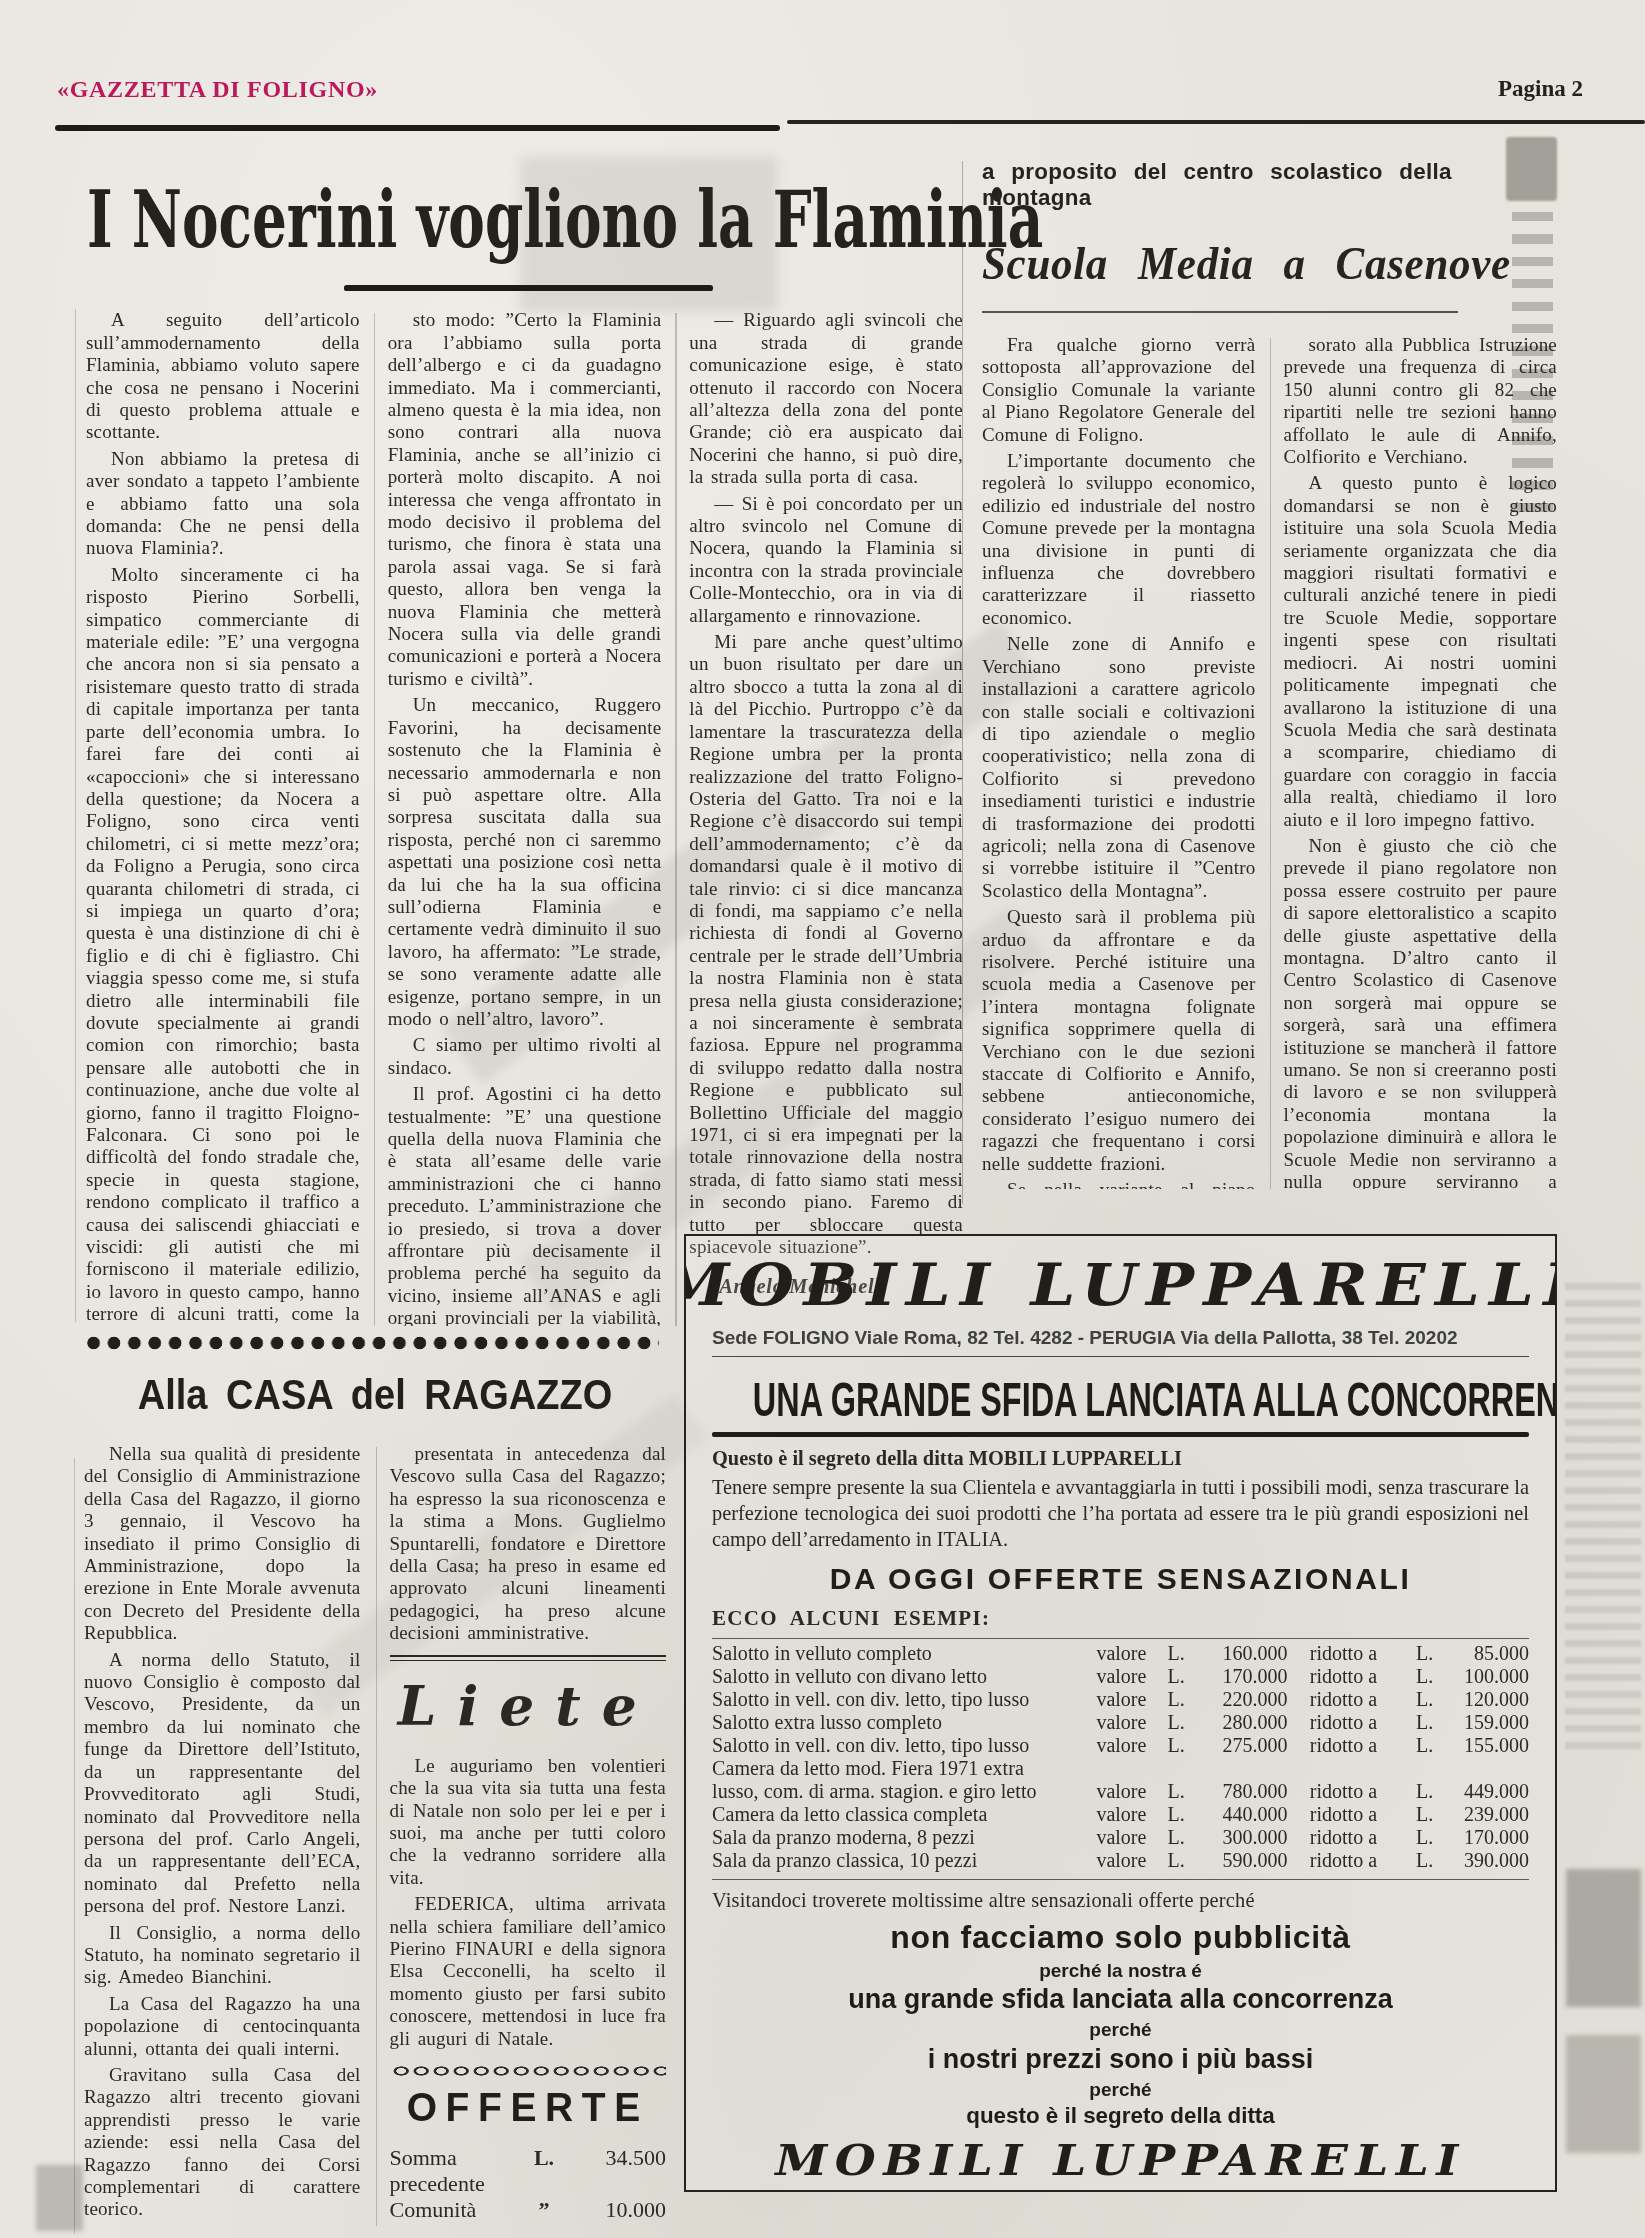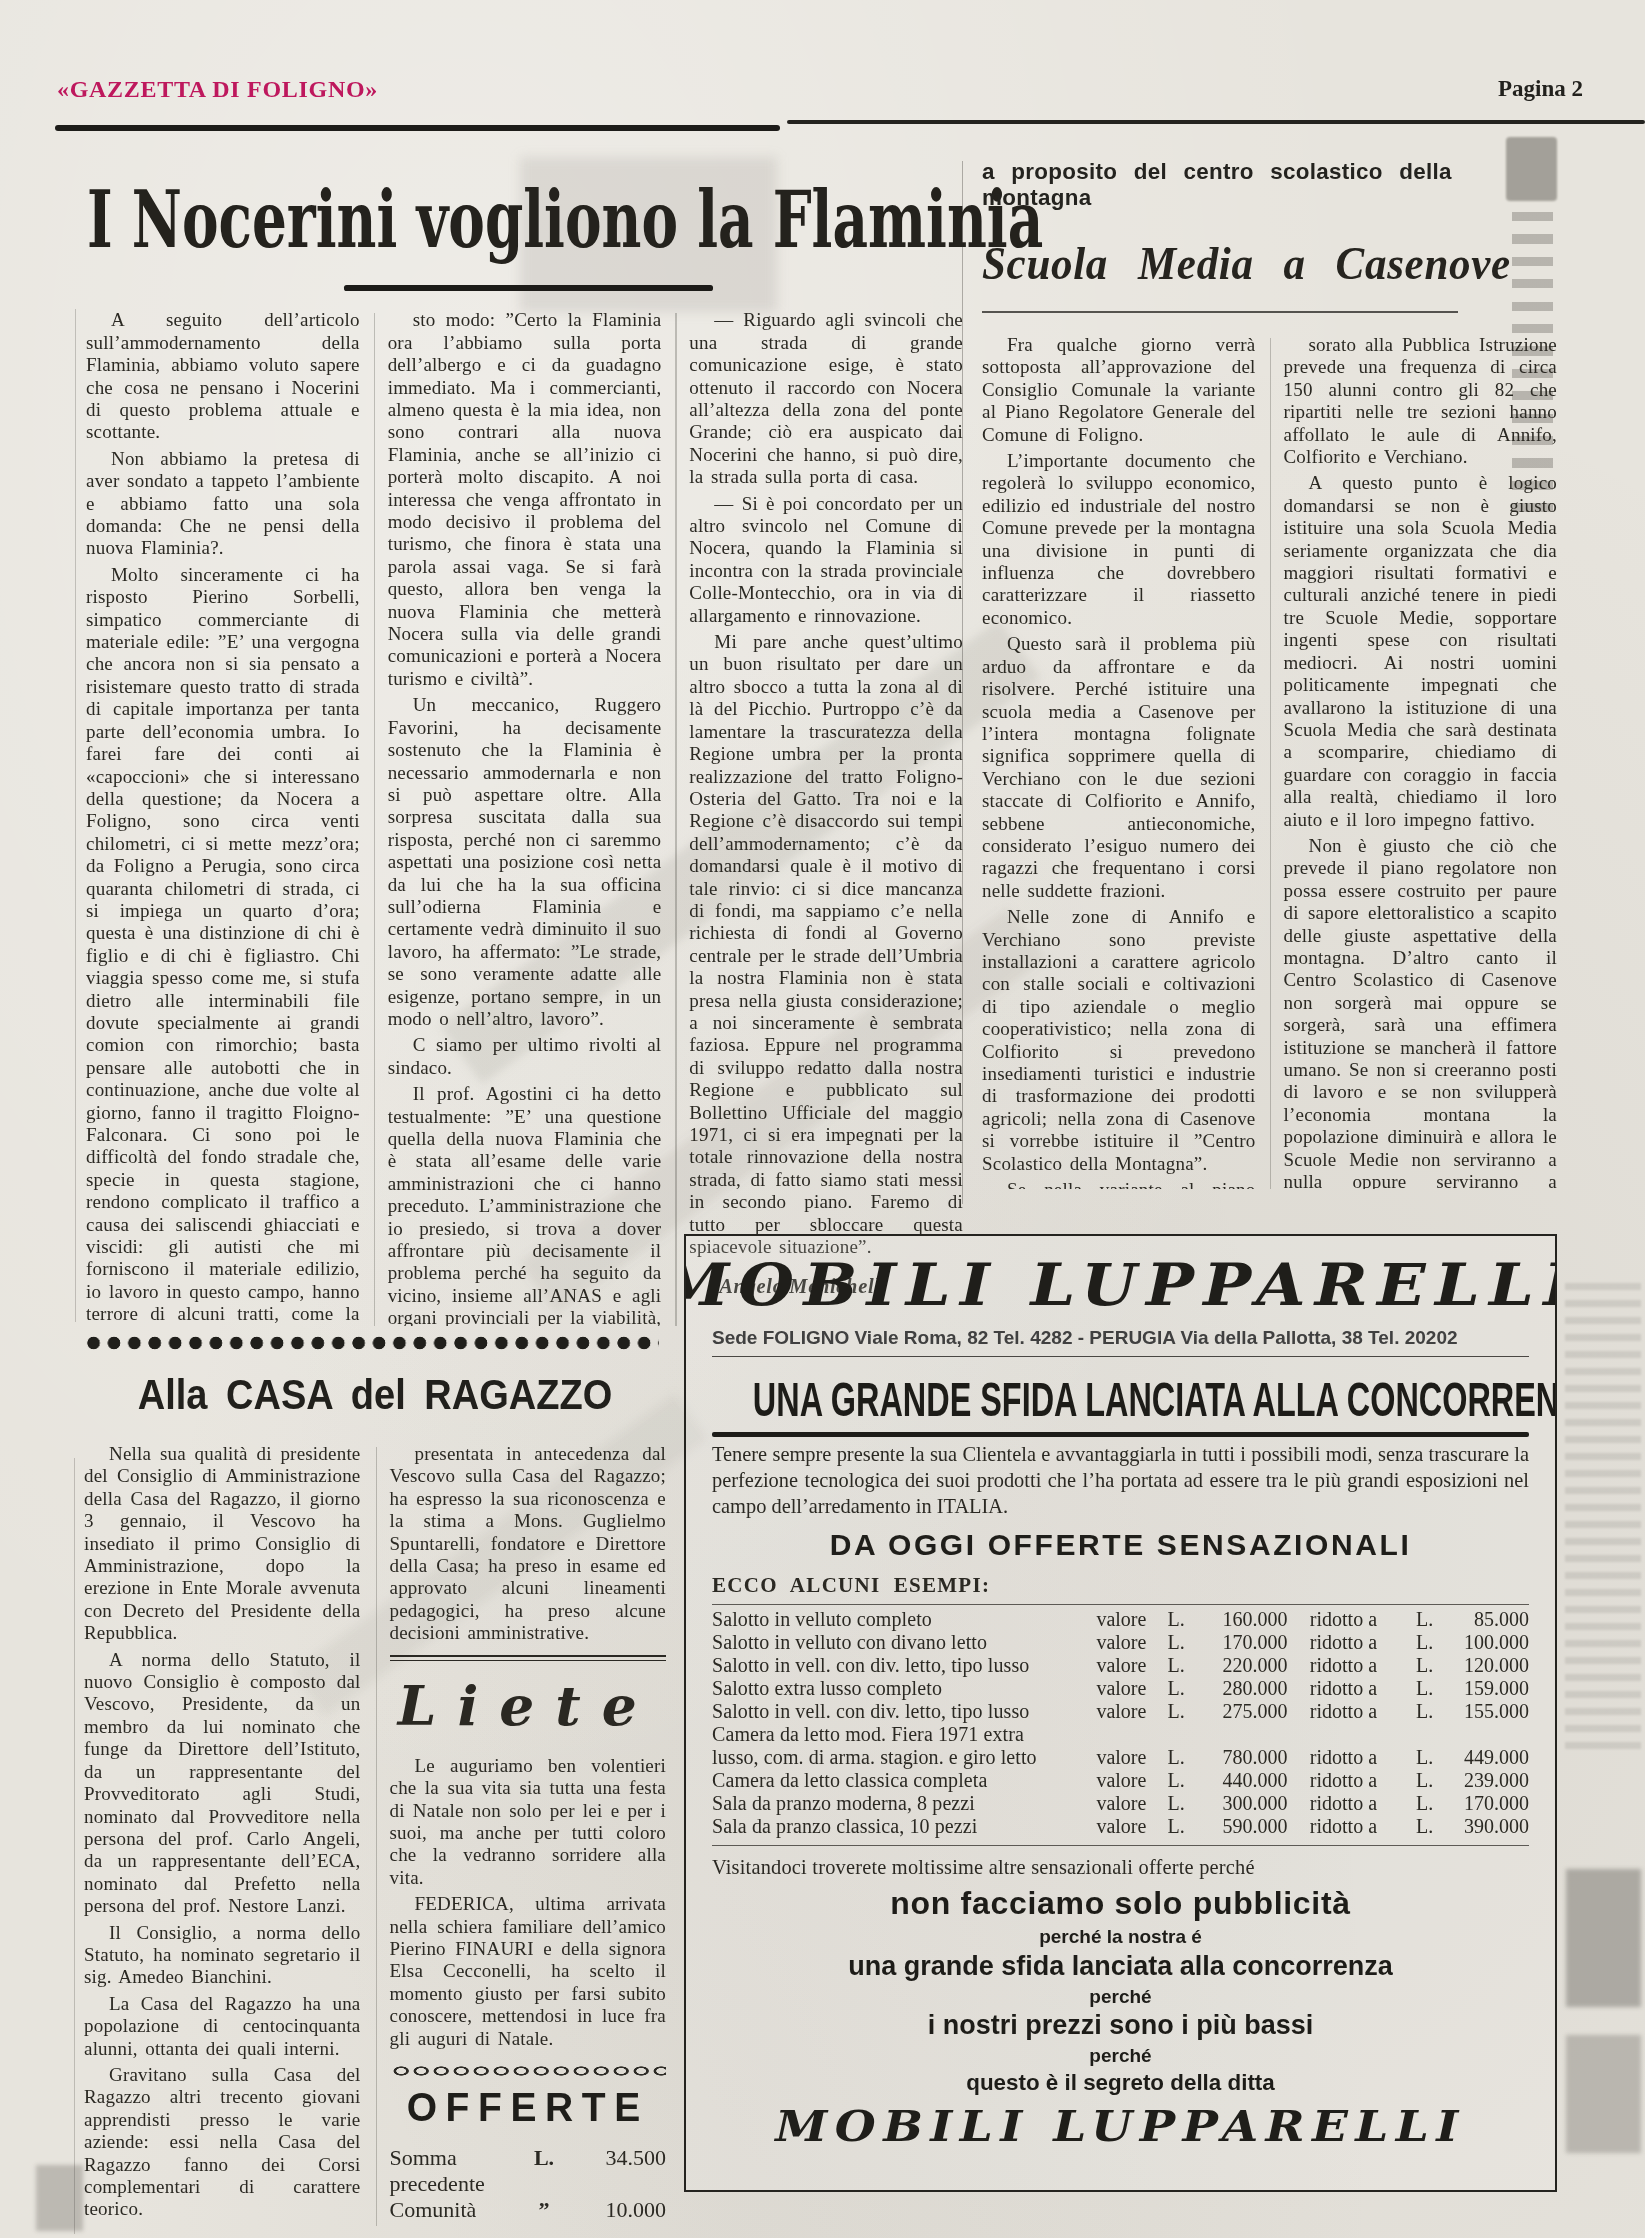--- a/index.html
+++ b/index.html
@@ -153,22 +153,22 @@
 
 <div class="abs art2">
   <div class="art2-kicker">a proposito del centro scolastico della montagna</div>
   <div class="art2-headline">Scuola Media a Casenove</div>
   <div class="art2-rule"></div>
   <div class="cols2">
     <div class="col">
 
     <p class="body">Fra qualche giorno verrà sottoposta all’approvazione del Consiglio Comunale la variante al Piano Regolatore Generale del Comune di Foligno.</p>
         <p class="body">L’importante documento che regolerà lo sviluppo economico, edilizio ed industriale del nostro Comune prevede per la montagna una divisione in punti di influenza che dovrebbero caratterizzare il riassetto economico.</p>
+        <p class="body">Nelle zone di Annifo e Verchiano sono previste installazioni a carattere agricolo con stalle sociali e coltivazioni di tipo aziendale o meglio cooperativistico; nella zona di Colfiorito si prevedono insediamenti turistici e industrie di trasformazione dei prodotti agricoli; nella zona di Casenove si vorrebbe istituire il ”Centro Scolastico della Montagna”.</p>
         <p class="body">Questo sarà il problema più arduo da affrontare e da risolvere. Perché istituire una scuola media a Casenove per l’intera montagna folignate significa sopprimere quella di Verchiano con le due sezioni staccate di Colfiorito e Annifo, sebbene antieconomiche, considerato l’esiguo numero dei ragazzi che frequentano i corsi nelle suddette frazioni.</p>
-        <p class="body">Nelle zone di Annifo e Verchiano sono previste installazioni a carattere agricolo con stalle sociali e coltivazioni di tipo aziendale o meglio cooperativistico; nella zona di Colfiorito si prevedono insediamenti turistici e industrie di trasformazione dei prodotti agricoli; nella zona di Casenove si vorrebbe istituire il ”Centro Scolastico della Montagna”.</p>
         <p class="body">Se nella variante al piano regolatore è stata scelta la zona di Casenove come centro scolastico il motivo è dato dalla posizione di Casenove situata al centro della montagna folignate e l’Asses-</p>
       </div>
     <div class="col">
       <div>
 
       <p class="body">sorato alla Pubblica Istruzione prevede una frequenza di circa 150 alunni contro gli 82 che ripartiti nelle tre sezioni hanno affollato le aule di Annifo, Colfiorito e Verchiano.</p>
           <p class="body">A questo punto è logico domandarsi se non è giusto istituire una sola Scuola Media seriamente organizzata che dia maggiori risultati formativi e culturali anziché tenere in piedi tre Scuole Medie, sopportare ingenti spese con risultati mediocri. Ai nostri uomini politicamente impegnati che avallarono la istituzione di una Scuola Media che sarà destinata a scomparire, chiediamo di guardare con coraggio in faccia alla realtà, chiediamo il loro aiuto e il loro impegno fattivo.</p>
           <p class="body">Non è giusto che ciò che prevede il piano regolatore non possa essere costruito per paure di sapore elettoralistico a scapito delle giuste aspettative della montagna. D’altro canto il Centro Scolastico di Casenove non sorgerà mai oppure se sorgerà, sarà una effimera istituzione se mancherà il fattore umano. Se non si creeranno posti di lavoro e se non svilupperà l’economia montana la popolazione diminuirà e allora le Scuole Medie non serviranno a nulla oppure serviranno a testimoniare silenziosamente sulla poca accortezza degli uomini.</p>
         </div>
 
@@ -222,20 +222,21 @@
     </div>
   </div>
 </div>
 
 <div class="abs ad">
   <div class="ad-title">MOBILI LUPPARELLI</div>
   <div class="ad-addr">Sede FOLIGNO Viale Roma, 82 Tel. 4282 - PERUGIA Via della Pallotta, 38 Tel. 20202</div>
   <div class="ad-hr"></div>
   <div class="ad-banner">UNA GRANDE SFIDA LANCIATA ALLA CONCORRENZA</div>
   <div class="ad-banner-rule"></div>
+  <div class="ad-p1">Questo è il segreto della ditta MOBILI LUPPARELLI</div>
   <div class="ad-p2">Tenere sempre presente la sua Clientela e avvantaggiarla in tutti i possibili modi, senza trascurare la perfezione tecnologica dei suoi prodotti che l’ha portata ad essere tra le più grandi esposizioni nel campo dell’arredamento in ITALIA.</div>
   <div class="ad-daoggi">DA OGGI OFFERTE SENSAZIONALI</div>
   <div class="ad-esempi">ECCO ALCUNI ESEMPI:</div>
   <div class="ad-table-rule"></div>
   <div class="ad-table">
 
       <div class="ad-row">
         <span class="ad-label">Salotto in velluto completo</span>
         <span class="aw1">valore</span>
         <span class="al1">L.</span>

